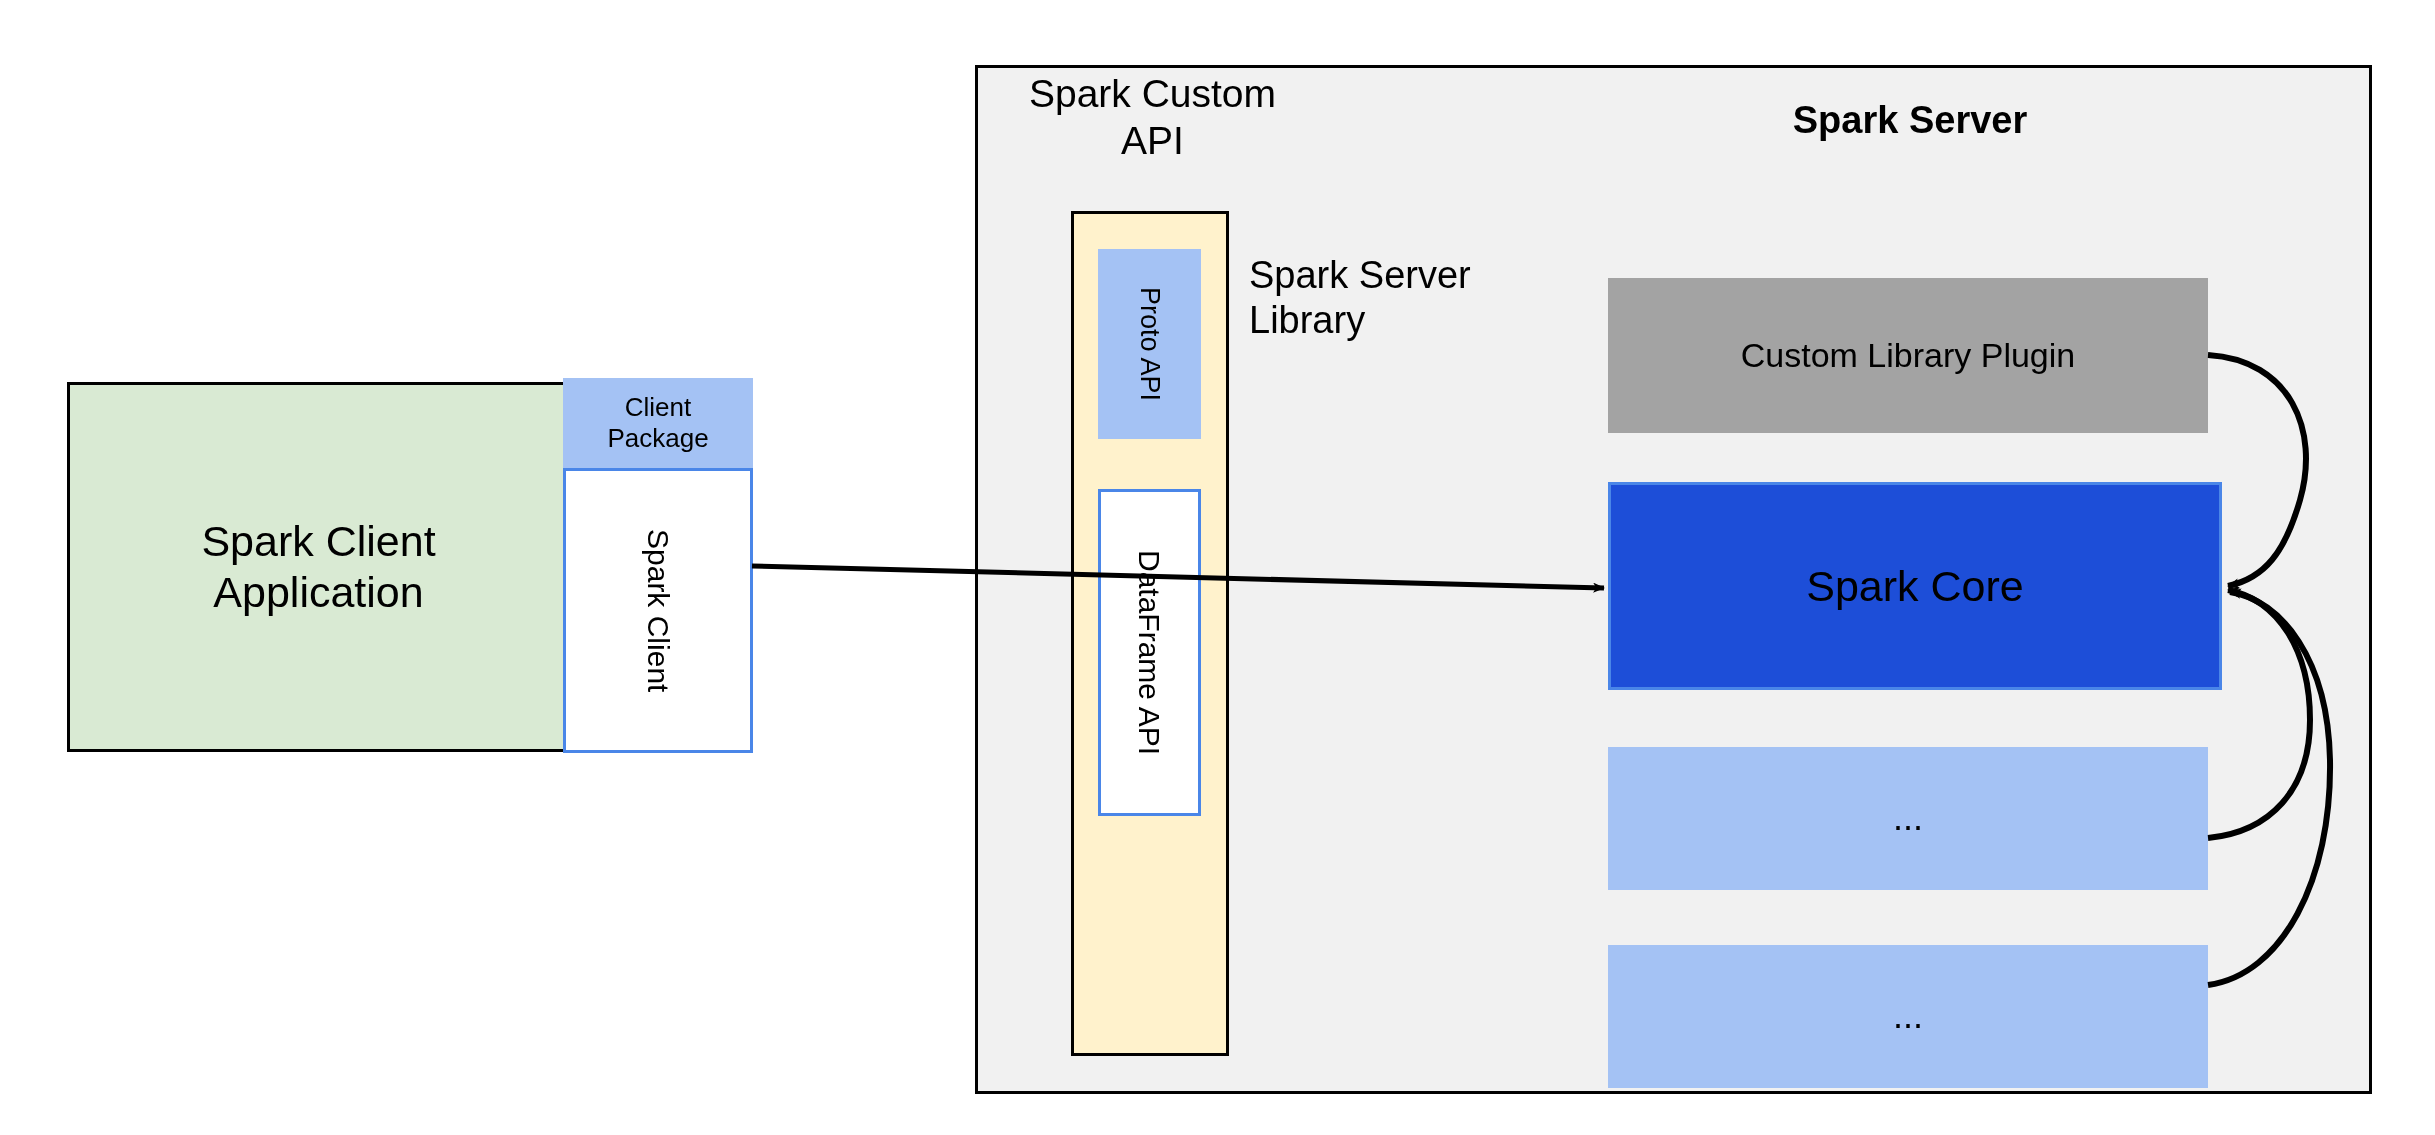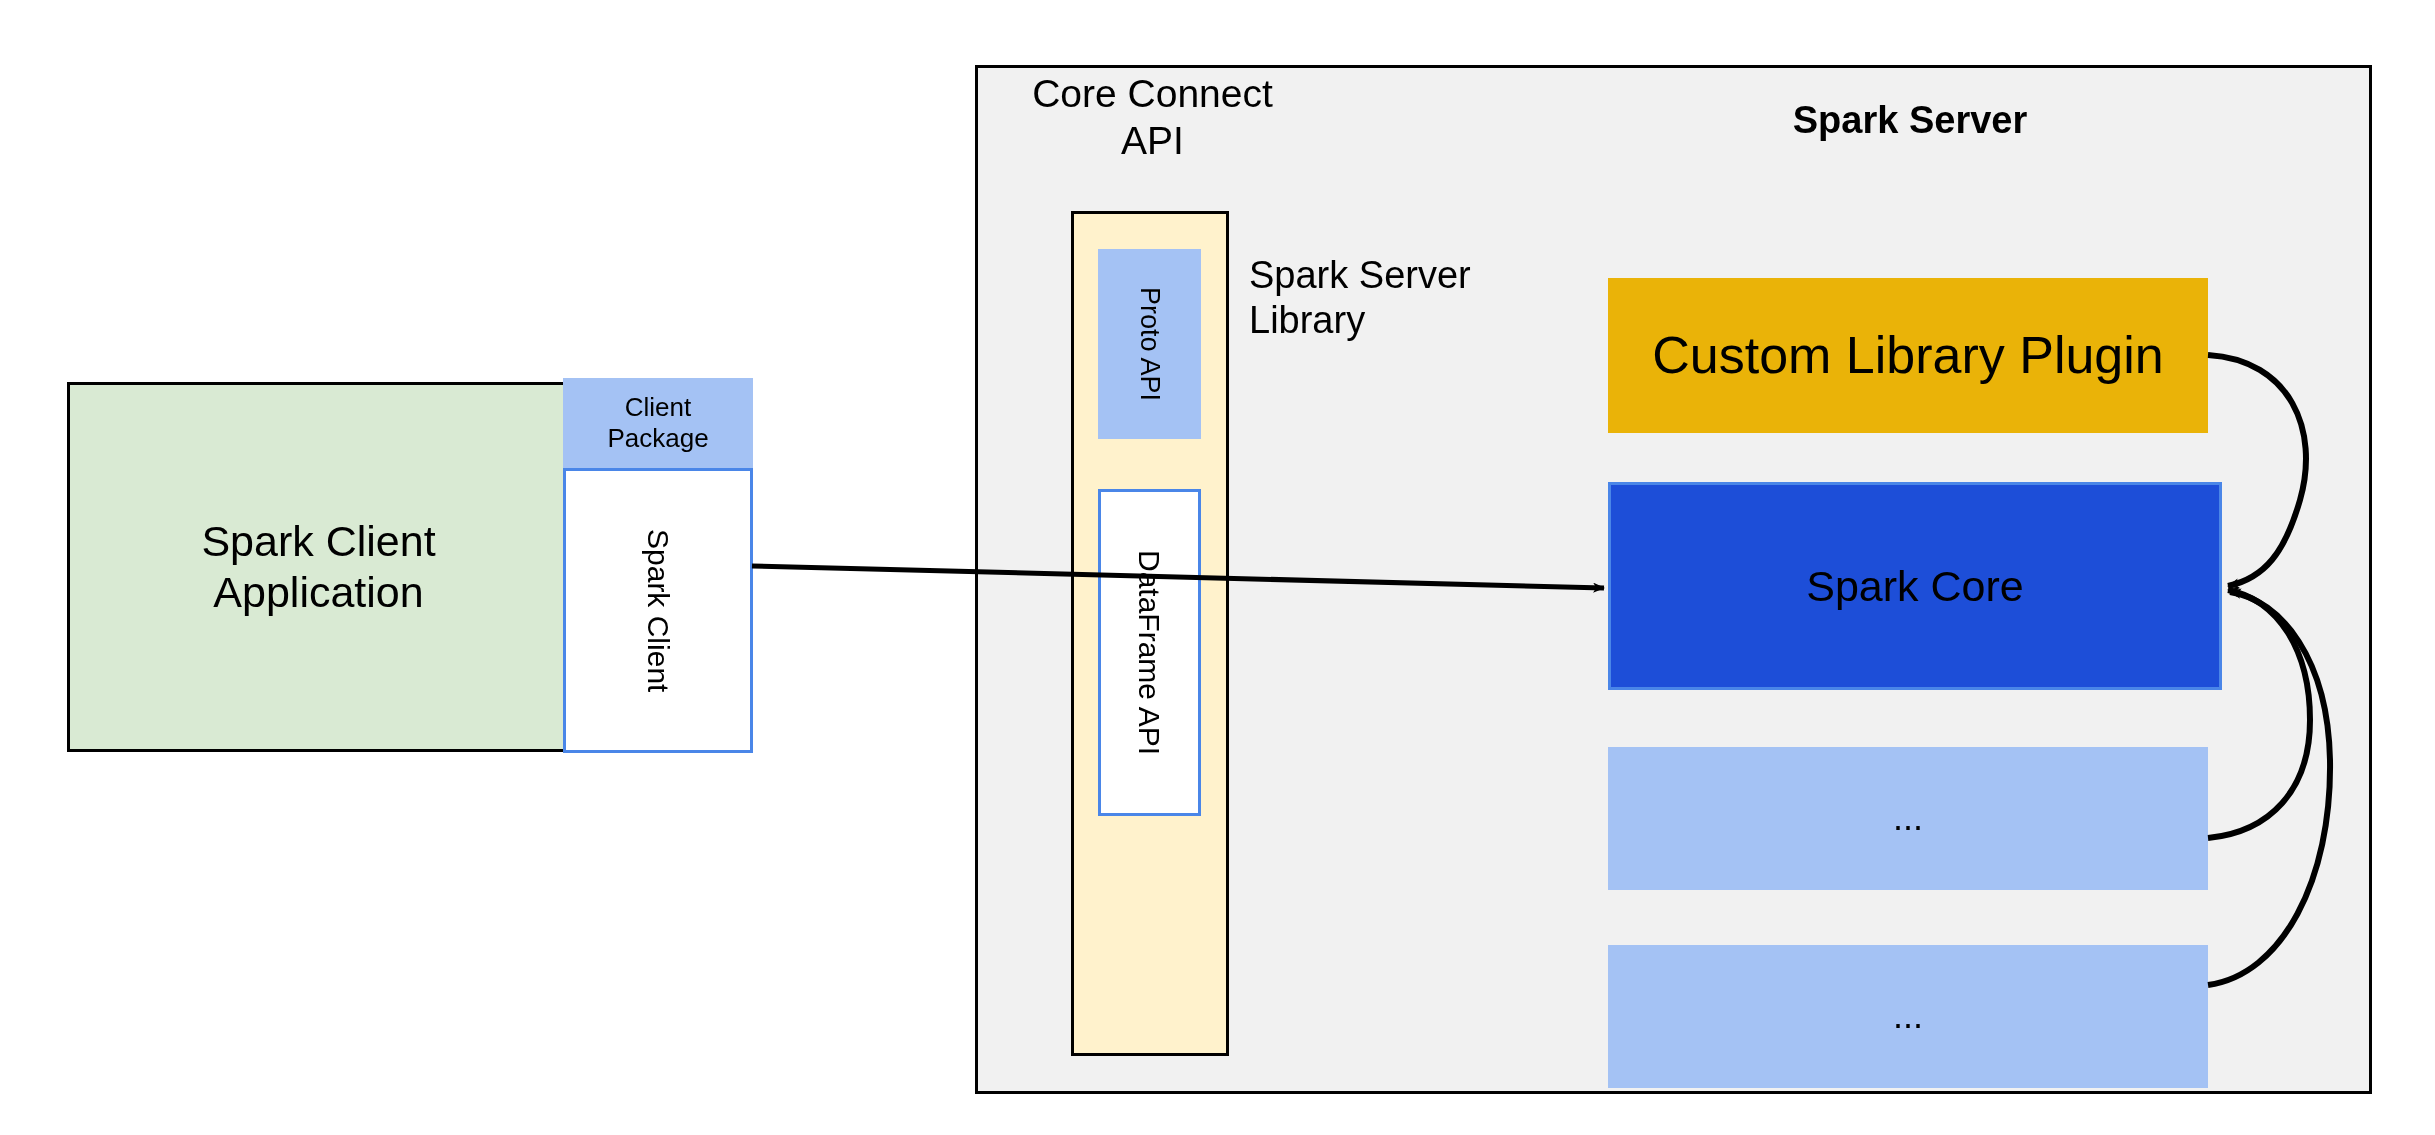--- a/index.html
+++ b/index.html
@@ -110,22 +110,22 @@
     width: 103px; height: 327px;
     background: #ffffff;
     border: 3px solid #4a86e8;
     font-size: 30px;
     z-index: 5;
   }
 
   #custom-library-plugin {
     left: 1608px; top: 278px;
     width: 600px; height: 155px;
-    background: #eab308;
-    font-size: 52px;
+    background: #a3a3a3;
+    font-size: 34px;
     z-index: 3;
   }
   #spark-core {
     left: 1608px; top: 482px;
     width: 614px; height: 208px;
     background: #1d4ed8;
     border: 3px solid #4a86e8;
     font-size: 43px;
     z-index: 3;
   }
@@ -167,21 +167,21 @@
   <div class="node" id="client-package">
     <span style="white-space:pre-line">Client
 Package</span>
   </div>
 
   <div class="node" id="spark-client">
     <span class="vtext">Spark Client</span>
   </div>
 
   <div class="node" id="spark-connect-api-label">
-    <span style="white-space:pre-line">Core Connect
+    <span style="white-space:pre-line">Spark Custom
 API</span>
   </div>
 
   <div class="node" id="spark-server-title">
     <span>Spark Server</span>
   </div>
 
   <div class="node" id="spark-server-library-label">
     <span style="white-space:pre-line">Spark Server
 Library</span>

